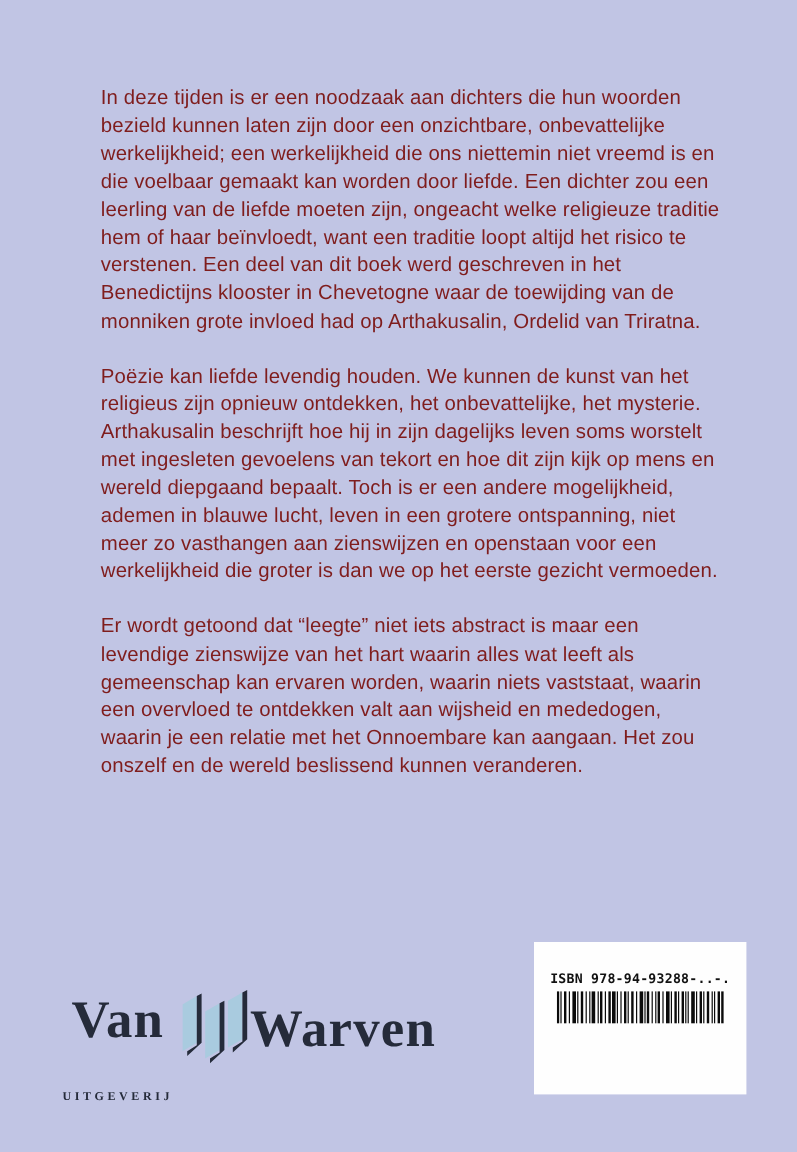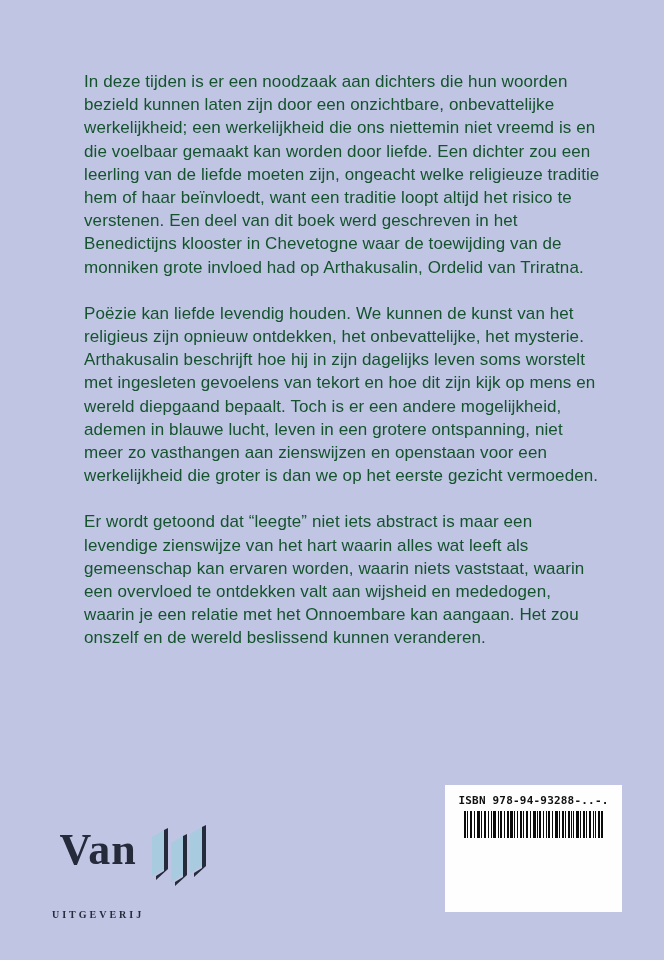--- a/index.html
+++ b/index.html
@@ -17,21 +17,21 @@
   .cover {
     position: absolute;
     inset: 0;
     background: #c1c5e4;
   }
   .blurb {
     position: absolute;
     top: 70px;
     left: 84px;
     width: 522px;
-    color: #14532d;
+    color: #7f1d1d;
     font-size: 17px;
     line-height: 23.2px;
     letter-spacing: 0.1px;
   }
   .blurb p {
     margin: 0 0 23px 0;
   }
   
   .logo {
     position: absolute;
@@ -76,21 +76,21 @@
   }
   
   .barcode-label {
     position: absolute;
     left: 445px;
     top: 785px;
     width: 177px;
     height: 127px;
     background: #fefefe;
     box-sizing: border-box;
-    padding-top: 9px;
+    padding-top: 24px;
     text-align: center;
   }
   .isbn {
     font-family: "DejaVu Sans Mono", "Liberation Mono", monospace;
     font-weight: 700;
     font-size: 11px;
     letter-spacing: 0.2px;
     color: #111;
     white-space: nowrap;
   }
@@ -121,20 +121,21 @@
       </g>
       <g transform="translate(19,10)">
         <polygon points="0,9 12,2 12,41 0,48" fill="#a9cbdf"></polygon>
         <polygon points="12,2 16,0 16,41 4,52 4,48 12,43" fill="#252b3a"></polygon>
       </g>
       <g transform="translate(38,1)">
         <polygon points="0,9 12,2 12,41 0,48" fill="#a9cbdf"></polygon>
         <polygon points="12,2 16,0 16,41 4,52 4,48 12,43" fill="#252b3a"></polygon>
       </g>
     </svg>
+    <span class="warven">Warven</span>
   </div>
 
   <div class="barcode-label">
     <div class="isbn">ISBN 978-94-93288-..-.</div>
     <svg class="bars" width="140" height="27" viewBox="0 0 140 27" aria-hidden="true">
       <g fill="#0b0b0b">
         <rect x="0" y="0" width="2" height="27"></rect>
         <rect x="3" y="0" width="1" height="27"></rect>
         <rect x="6" y="0" width="2" height="27"></rect>
         <rect x="10" y="0" width="1" height="27"></rect>

